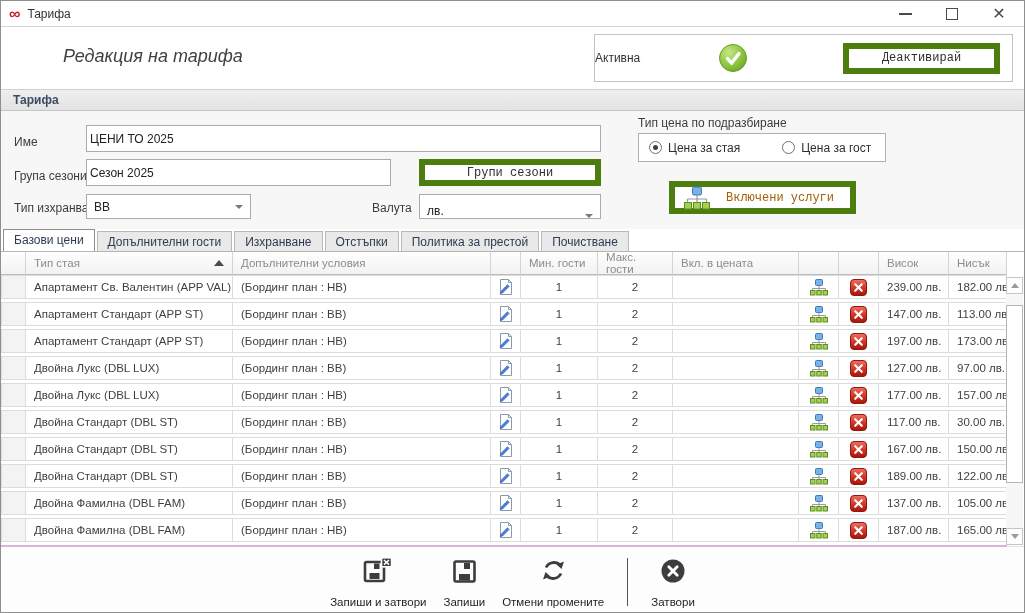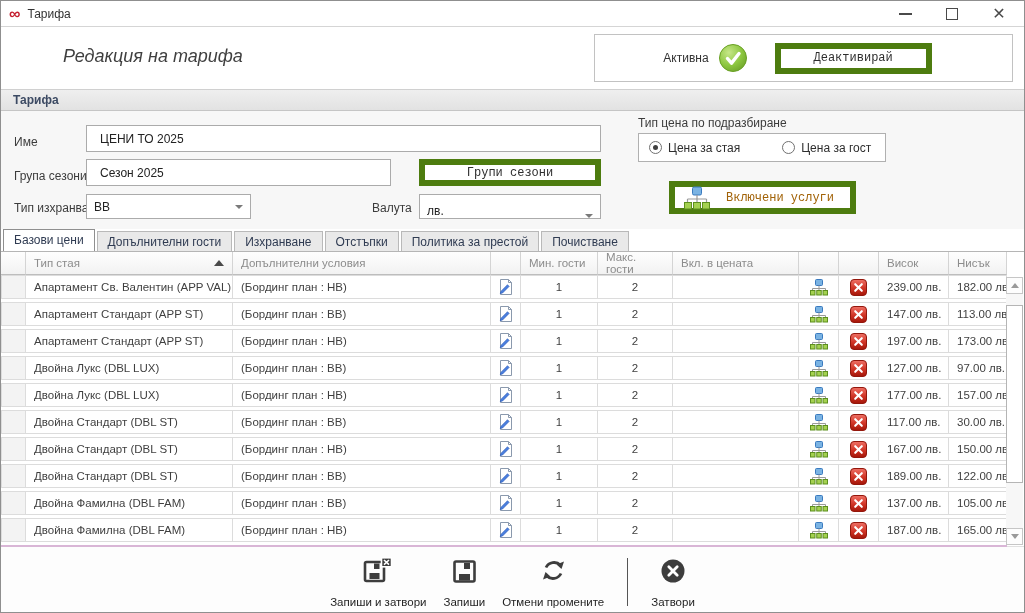--- a/index.html
+++ b/index.html
@@ -15,36 +15,36 @@
   .win-controls { margin-left:auto; display:flex; align-items:center; }
   .wc { width:34px; height:22px; display:flex; align-items:center; justify-content:center; cursor:default; margin-left:13px; }
   .glyph-min { width:13px; height:0; border-top:2px solid #4a4a4a; }
   .glyph-max { width:12px; height:12px; border:1.5px solid #4a4a4a; }
   .glyph-close { font-size:16px; color:#4a4a4a; line-height:16px; }
 
   
   .headerband { position:relative; height:62px; background:#fff; }
   .page-title { position:absolute; left:62px; top:19px; font-size:18px; font-style:italic; color:#3f3f3f; }
   .status-panel { position:absolute; left:593px; top:7px; width:419px; height:48px;
-                  border:1px solid #c2c2c2; background:#fff; display:flex; align-items:center; justify-content:center; }
+                  border:1px solid #c2c2c2; background:#fff; display:flex; align-items:center; justify-content:space-between; }
   .status-label { font-size:12px; color:#333; margin-right:9px; }
   .check-badge { width:30px; height:30px; margin-right:27px; }
   .btn { background:#fff; border:6px solid #4d7c0f; font-family:Liberation Mono, monospace;
          font-size:12px; color:#2e2e2e; cursor:pointer; }
   .deactivate-btn { width:157px; height:31px; margin-right:12px; }
 
   
   .group-header { height:22px; background:linear-gradient(#efefef,#e2e2e2);
                   border-top:1px solid #d0d0d0; border-bottom:1px solid #c5c5c5;
                   font-size:12px; font-weight:bold; color:#3c4a63; padding-left:12px; line-height:21px; }
 
   
   .form { position:relative; height:118px; background:#f7f7f7; }
   .flabel { position:absolute; font-size:12px; color:#3c3c3c; }
-  .tinput { position:absolute; border:1px solid #ababab; background:#fff; padding:0 13px;
+  .tinput { position:absolute; border:1px solid #ababab; background:#fff; padding:0 3px;
             font-family:"Liberation Sans",sans-serif; font-size:12px; color:#222; }
   .combo { position:absolute; border:1px solid #ababab; background:#fff; display:flex; align-items:center;
            padding:0 7px; font-size:12px; color:#222; cursor:default; }
   .combo .arrow { margin-left:auto; width:0; height:0; border-left:4px solid transparent;
                   border-right:4px solid transparent; border-top:4px solid #7a7a7a; }
   .season-groups-btn { position:absolute; left:418px; top:48px; width:182px; height:27px; }
   .price-type-label { position:absolute; left:637px; top:5px; font-size:12px; color:#3c3c3c; }
   .radio-box { position:absolute; left:637px; top:22px; width:248px; height:29px; border:1px solid #b0b0b0;
                background:#fff; display:flex; align-items:center; padding-left:10px; gap:42px; }
   .radio-opt { display:flex; align-items:center; gap:6px; font-size:12px; color:#2e2e2e; cursor:default; }

